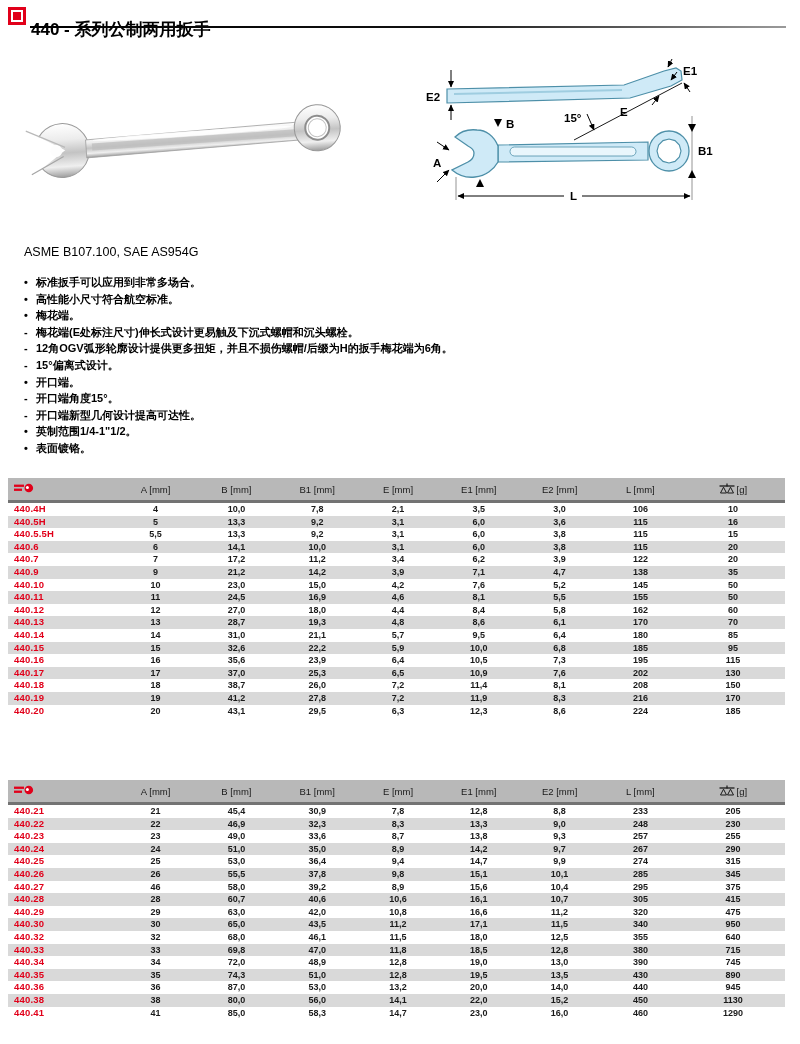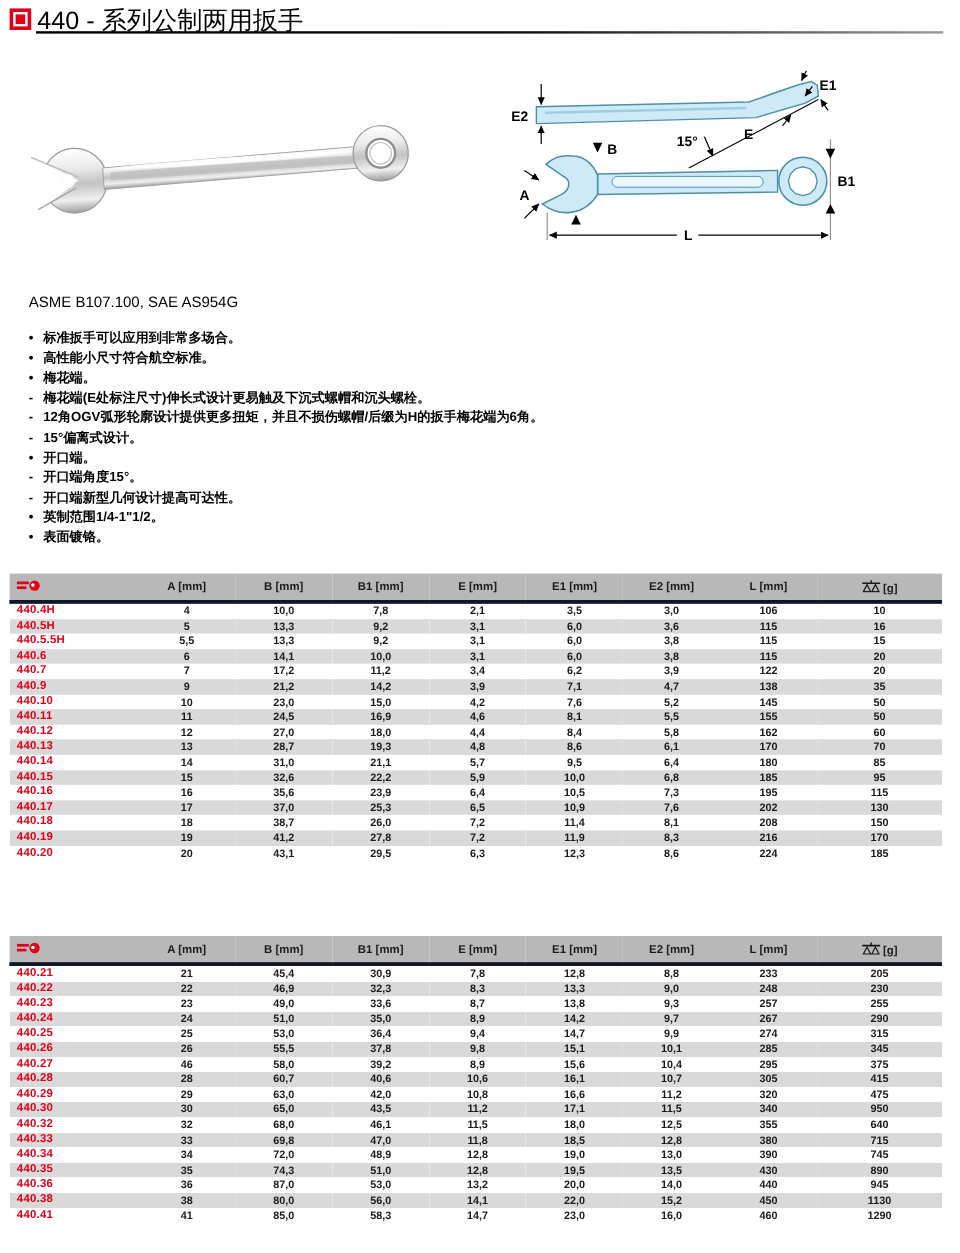--- a/index.html
+++ b/index.html
@@ -3,41 +3,41 @@
 <meta charset="utf-8">
 <style>
   html,body{margin:0;padding:0;background:#fff;}
   .page{position:relative;width:800px;height:1044px;background:#fff;overflow:hidden;
         font-family:"Liberation Sans",sans-serif;color:#000;}
 
   
   .page-marker{position:absolute;left:8px;top:7px;width:18px;height:18px;background:#e1001a;}
   .pm-white{position:absolute;left:3px;top:3px;width:12px;height:12px;background:#fff;}
   .pm-core{position:absolute;left:2px;top:2px;width:8px;height:8px;background:#e1001a;}
-  .title{position:absolute;left:31px;top:3px;margin:0;font-size:21px;font-weight:normal;letter-spacing:0;}
+  .title{position:absolute;left:31px;top:18px;margin:0;font-size:17px;font-weight:bold;letter-spacing:0;}
   .title-rule{position:absolute;left:30px;top:26px;width:756px;height:2px;
               background:linear-gradient(to right,#000 0%,#111 55%,#9a9a9a 100%);}
 
   
   .photo{position:absolute;left:18px;top:90px;width:335px;height:106px;}
   .diagram{position:absolute;left:424px;top:58px;width:372px;height:153px;}
   .diagram text{font-family:"Liberation Sans",sans-serif;font-weight:bold;font-size:11.5px;fill:#000;}
 
   
   .standards{position:absolute;left:24px;top:245px;font-size:12.5px;font-weight:normal;}
   .features{position:absolute;left:24px;top:274px;margin:0;padding:0;list-style:none;
             font-size:11px;font-weight:bold;}
   .features li{display:flex;line-height:16.6px;white-space:nowrap;}
   .features .mark{flex:none;width:12px;}
 
   
   .dtable{position:absolute;left:8px;width:777px;border-collapse:collapse;table-layout:fixed;}
   .t1{top:478px;} .t2{top:780px;}
-  .dtable th{background:#b8b8b8;height:22px;padding:0;font-size:9.5px;font-weight:bold;
-             text-align:center;border-bottom:3px solid #0f172a;color:#1a1a1a;}
+  .dtable th{background:#b8b8b8;height:22px;padding:0;font-size:9.5px;font-weight:normal;
+             text-align:center;border-bottom:3px solid #737373;color:#1a1a1a;}
   .dtable th.ref-th{text-align:left;padding-left:6px;}
   .dtable th.wt-th .wt-label{margin-left:2px;}
   .dtable td{height:12.6px;line-height:12.6px;padding:0;font-size:9px;font-weight:bold;
              text-align:center;color:#1a1a1a;overflow:hidden;}
   .dtable tbody tr:nth-child(even){background:#d9d9d9;}
   .dtable td.ref{color:#e1001a;text-align:left;padding-left:6px;font-size:9.5px;letter-spacing:.2px;}
   .wt-icon{vertical-align:-1px;}
 </style>
 </head>
 <body>

